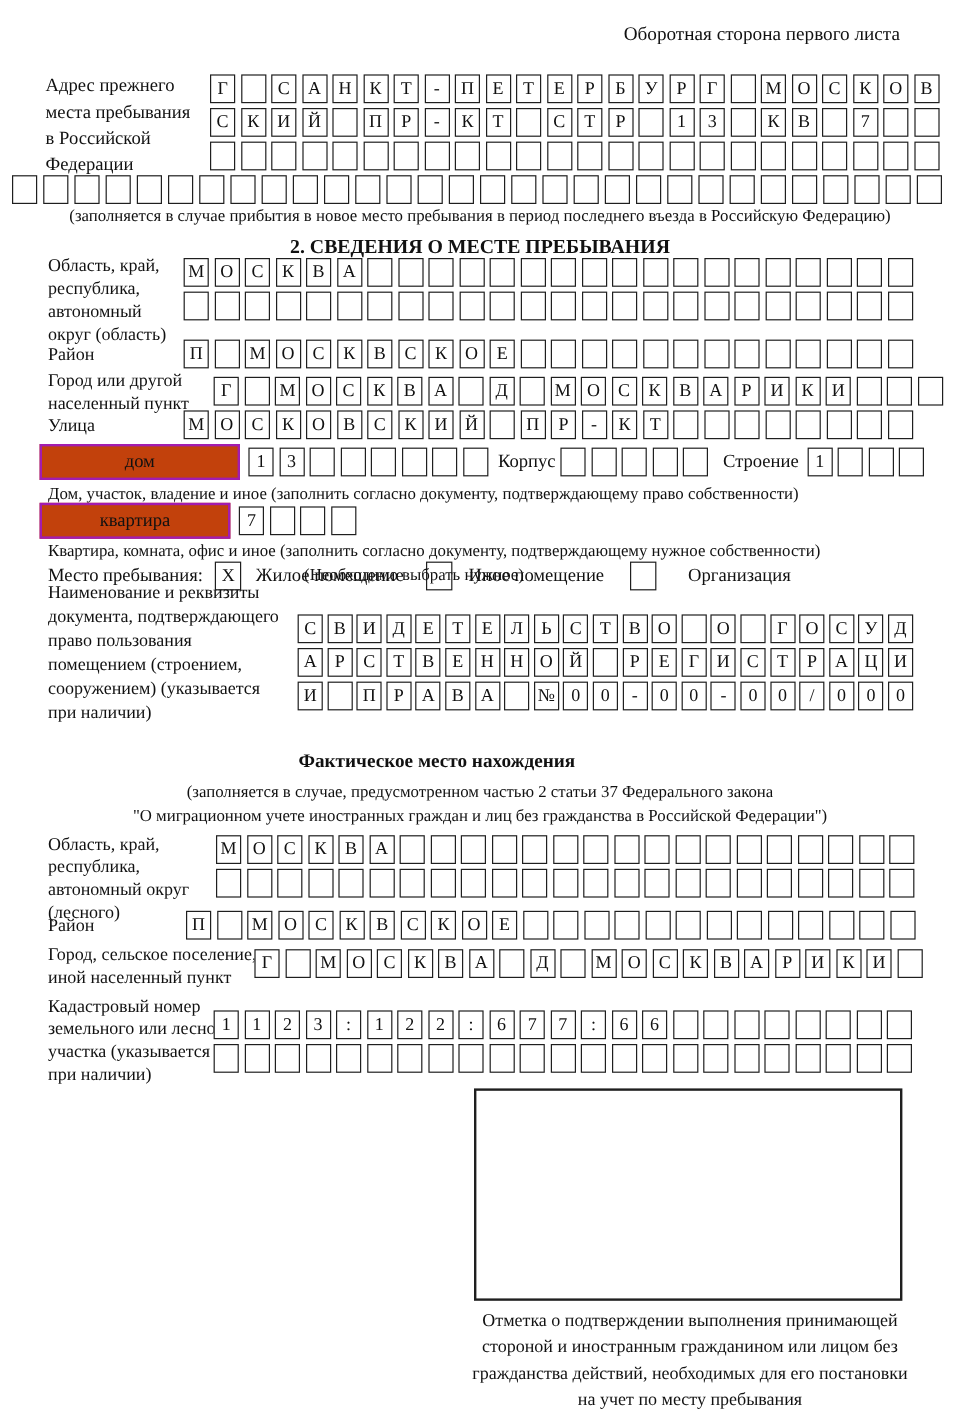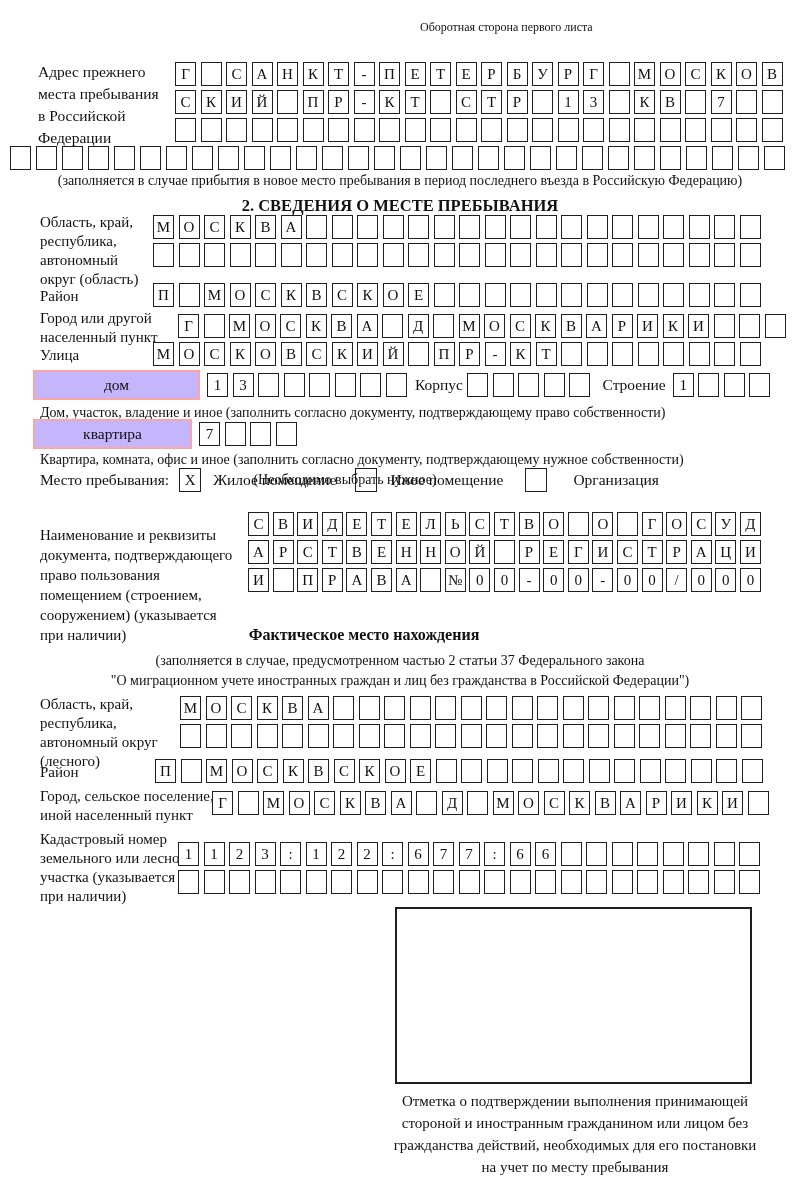--- a/index.html
+++ b/index.html
@@ -17,37 +17,37 @@
   .h-bold { font-weight:bold; font-size:16.5px; }
   .cellrow { display:flex; }
   .cell {
     flex:0 0 auto; width:21px; height:24px; border:1.6px solid #1f1f1f;
     margin-right:4.5px; display:flex; align-items:center; justify-content:center;
     font-size:15px; line-height:1; background:#fff;
   }
   .cellrow.wide .cell { margin-right:5px; }
   .cellrow.tight .cell { margin-right:3.6px; }
   .labelbox {
-    border:2px solid #fca5a5; height:30px; display:flex; align-items:center;
-    justify-content:center; font-size:15.5px; background:#c4b5fd;
+    border:2px solid #a21caf; height:30px; display:flex; align-items:center;
+    justify-content:center; font-size:15.5px; background:#c2410c;
   }
   .flexrow { display:flex; align-items:center; }
   .checkbox {
     flex:0 0 auto; width:22px; height:24px; border:1.7px solid #1f1f1f;
     display:flex; align-items:center; justify-content:center; font-size:15px;
   }
   .bigbox { border:2px solid #1f1f1f; background:#fff; }
   .note-lines { font-size:15px; line-height:22px; }
 </style>
 </head>
 <body>
 
 <div class="page">
 
-  <div class="abs" style="left:420px; top:20px; width:330px; font-size:12px;">Оборотная сторона первого листа</div>
+  <div class="abs" style="left:420px; top:20px; width:330px; text-align:right; font-size:16px;">Оборотная сторона первого листа</div>
 
   <div class="abs lbl-loose" style="left:38px; top:61px; width:140px;">
       <div>Адрес прежнего</div>
       <div>места пребывания</div>
       <div>в Российской</div>
       <div>Федерации</div>
     </div>
   <div class="abs cellrow" style="left:175px; top:62px;">
       <span class="cell">Г</span>
       <span class="cell"></span>
@@ -357,21 +357,21 @@
     <span class="inline-label">Место пребывания:</span>
     <span class="checkbox" style="margin-left:10px;">X</span>
     <span class="inline-label" style="margin-left:12px;">Жилое помещение</span>
     <span class="checkbox" style="margin-left:18px;"></span>
     <span class="inline-label" style="margin-left:14px;">Иное помещение</span>
     <span class="checkbox" style="margin-left:22px;"></span>
     <span class="inline-label" style="margin-left:26px;">Организация</span>
   </div>
   <div class="abs fnote center" style="left:145px; top:472px; width:400px;">(Необходимо выбрать нужное)</div>
 
-  <div class="abs lbl" style="left:40px; top:525px; width:210px; line-height:20px;">
+  <div class="abs lbl" style="left:40px; top:484px; width:210px; line-height:20px;">
       <div>Наименование и реквизиты</div>
       <div>документа, подтверждающего</div>
       <div>право пользования</div>
       <div>помещением (строением,</div>
       <div>сооружением) (указывается</div>
       <div>при наличии)</div>
     </div>
   <div class="abs cellrow tight" style="left:248px; top:512px;">
       <span class="cell">С</span>
       <span class="cell">В</span>

